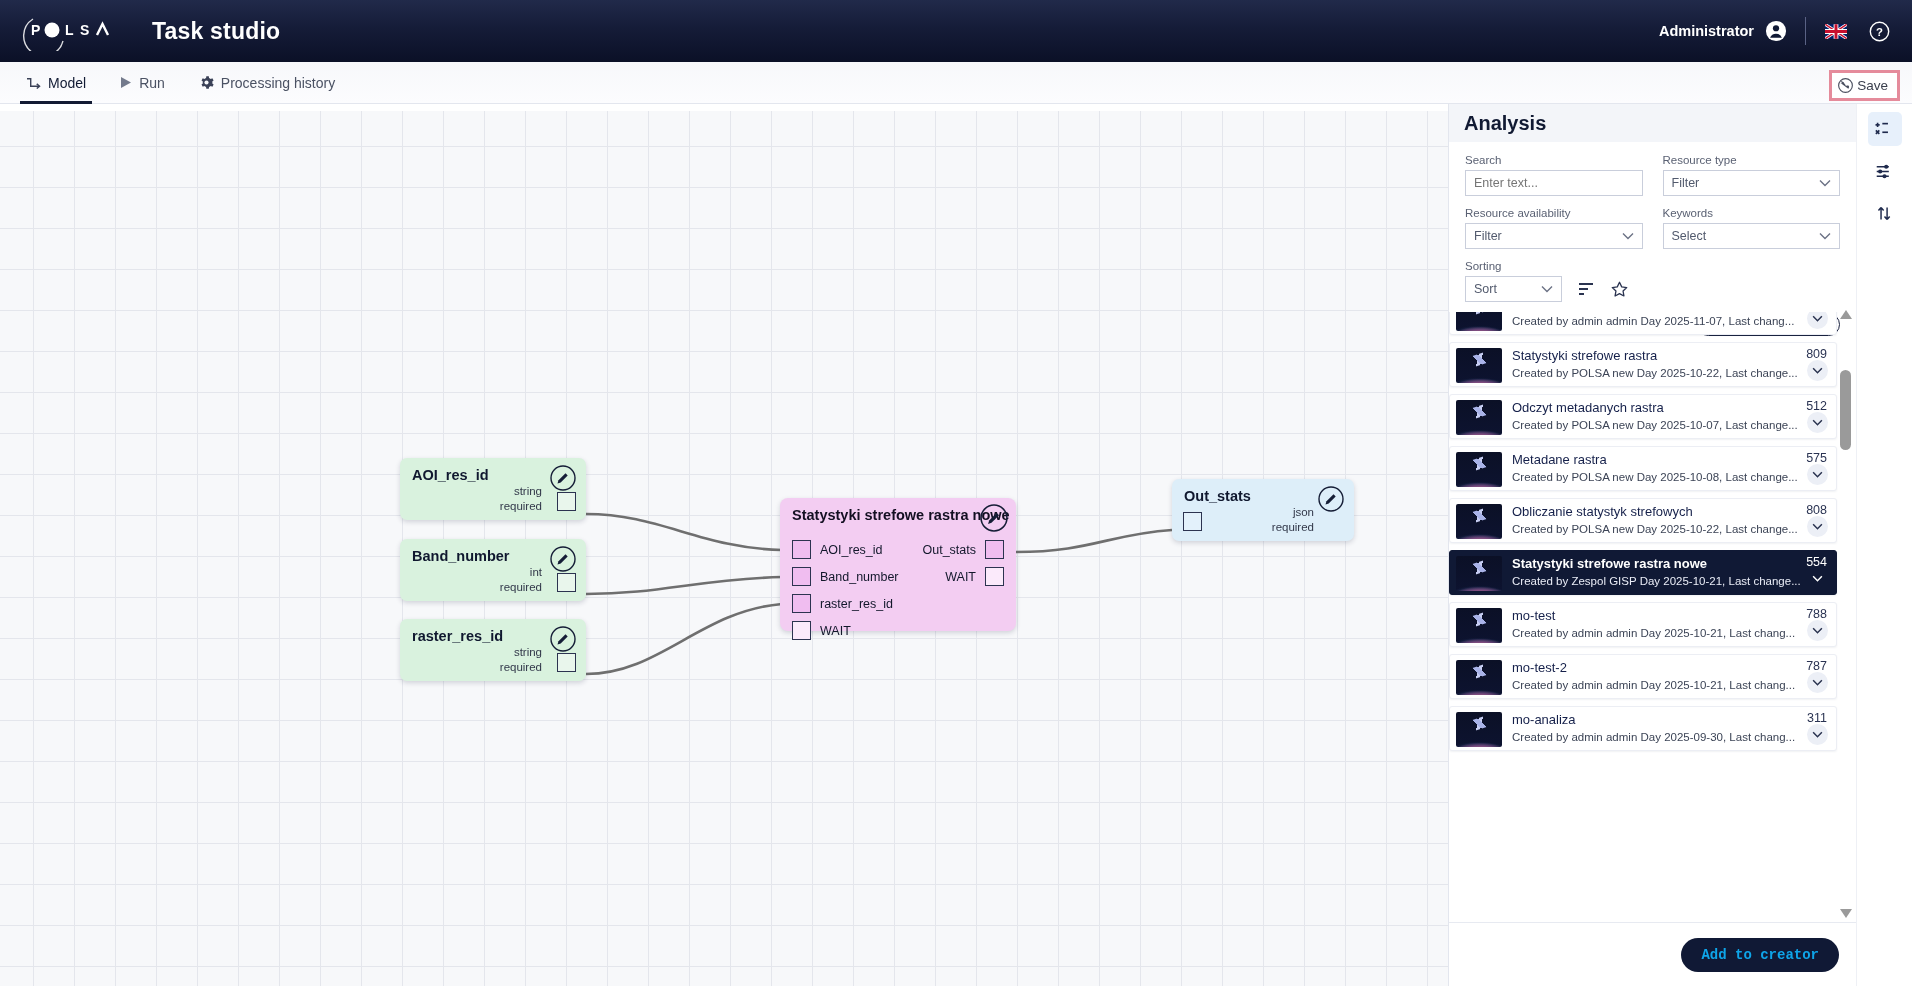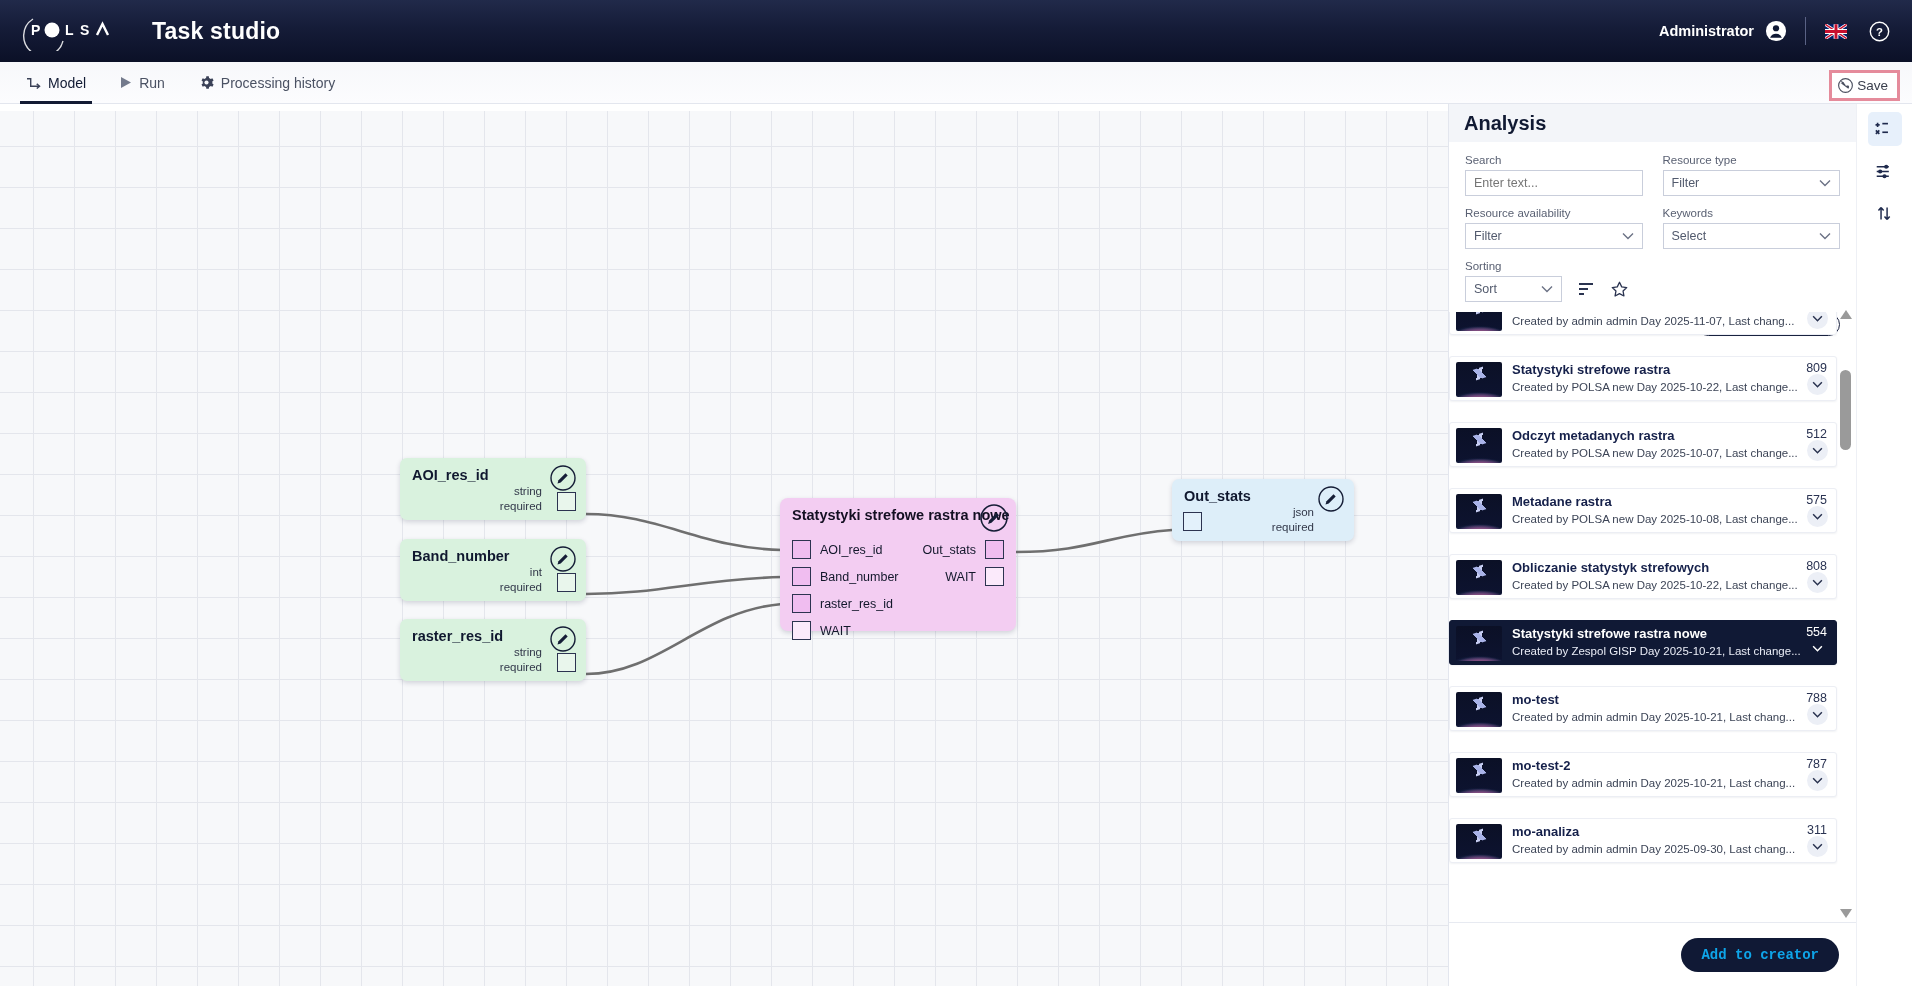--- a/index.html
+++ b/index.html
@@ -145,42 +145,42 @@
   }
 
   .list-wrap {
     position: absolute; left: 0; top: 208px; width: 408px; height: 605px;
     overflow: hidden; padding: 0 20px 0 0;
   }
   .list { padding-left: 0; }
   .item {
     display: flex; align-items: flex-start; background: #fff;
     border: 1px solid #eceef4; border-radius: 3px;
-    height: 45px; margin: 0 0 21px 0; position: relative;
+    height: 45px; margin: 0 0 7px 0; position: relative;
     box-shadow: 0 1px 2px rgba(20,30,60,.06); cursor: pointer; overflow: hidden;
   }
   .item.selected { background: #101935; border-color: #101935; }
   .thumb {
     width: 46px; height: 35px; margin: 5px 0 0 6px; flex: none; border-radius: 2px;
     background:
       radial-gradient(ellipse 36px 12px at 52% 112%, #c8728a 0%, #7a4a7e 42%, rgba(40,40,80,0) 72%),
       radial-gradient(ellipse 44px 20px at 50% 130%, #3e5f99 0%, #22335e 55%, rgba(20,25,55,0) 80%),
       linear-gradient(180deg, #0b1026 0%, #0d1330 100%);
     position: relative; overflow: hidden;
   }
   .thumb::after {
     content: ""; position: absolute; left: 13px; top: 6px; width: 21px; height: 11px;
     background:
       linear-gradient(60deg, transparent 40%, #a9b3e8 40%, #a9b3e8 60%, transparent 60%),
       linear-gradient(-60deg, transparent 42%, #c6cdf2 42%, #c6cdf2 58%, transparent 58%);
     transform: rotate(-18deg);
   }
   .item-body { flex: 1; padding: 3px 0 0 10px; min-width: 0; }
   .item-title {
-    font-size: 13px; color: #15204a; font-weight: 700; white-space: nowrap;
+    font-size: 13px; color: #15204a; font-weight: 400; white-space: nowrap;
     overflow: hidden; text-overflow: ellipsis; line-height: 19px;
   }
   .item.selected .item-title { color: #ffffff; font-weight: 700; }
   .item-sub {
     font-size: 11.5px; color: #3c4456; white-space: nowrap; overflow: hidden;
     text-overflow: ellipsis; line-height: 17px;
   }
   .item.selected .item-sub { color: #e9ecf6; }
   .item-id {
     position: absolute; right: 9px; top: 4px; font-size: 12.5px; color: #2a3352;

